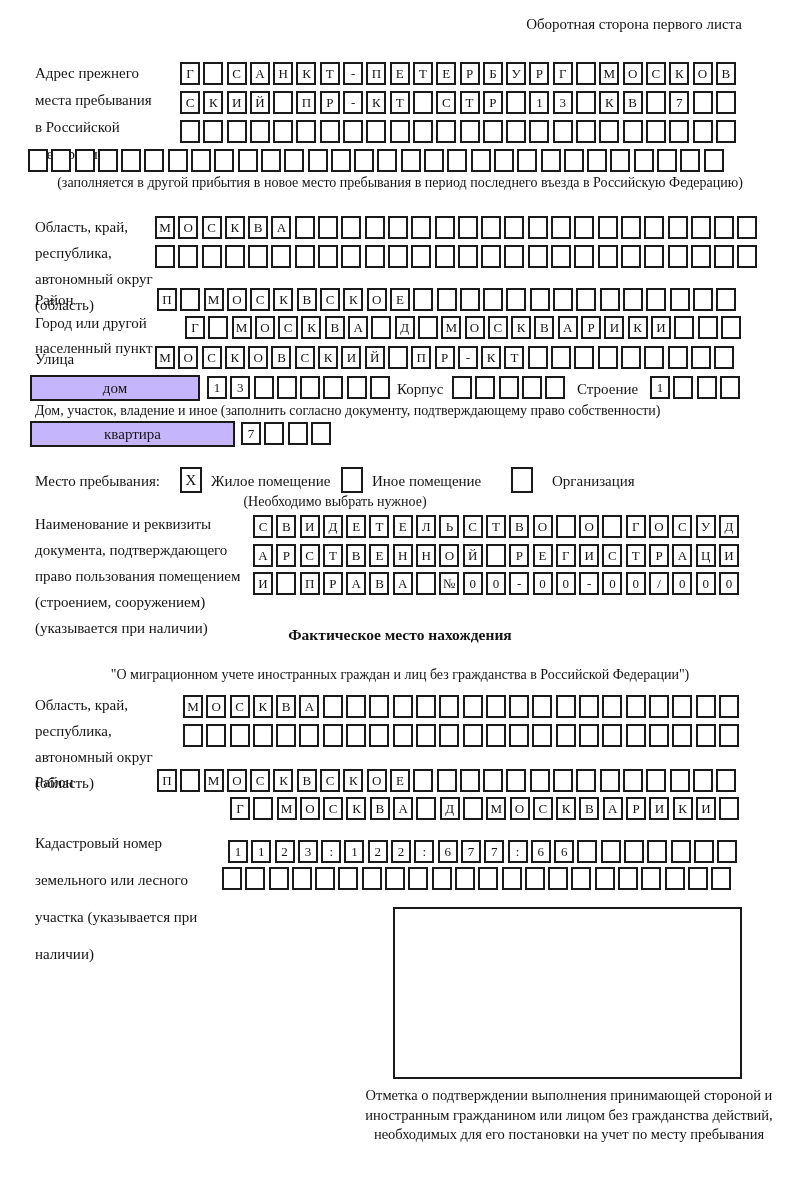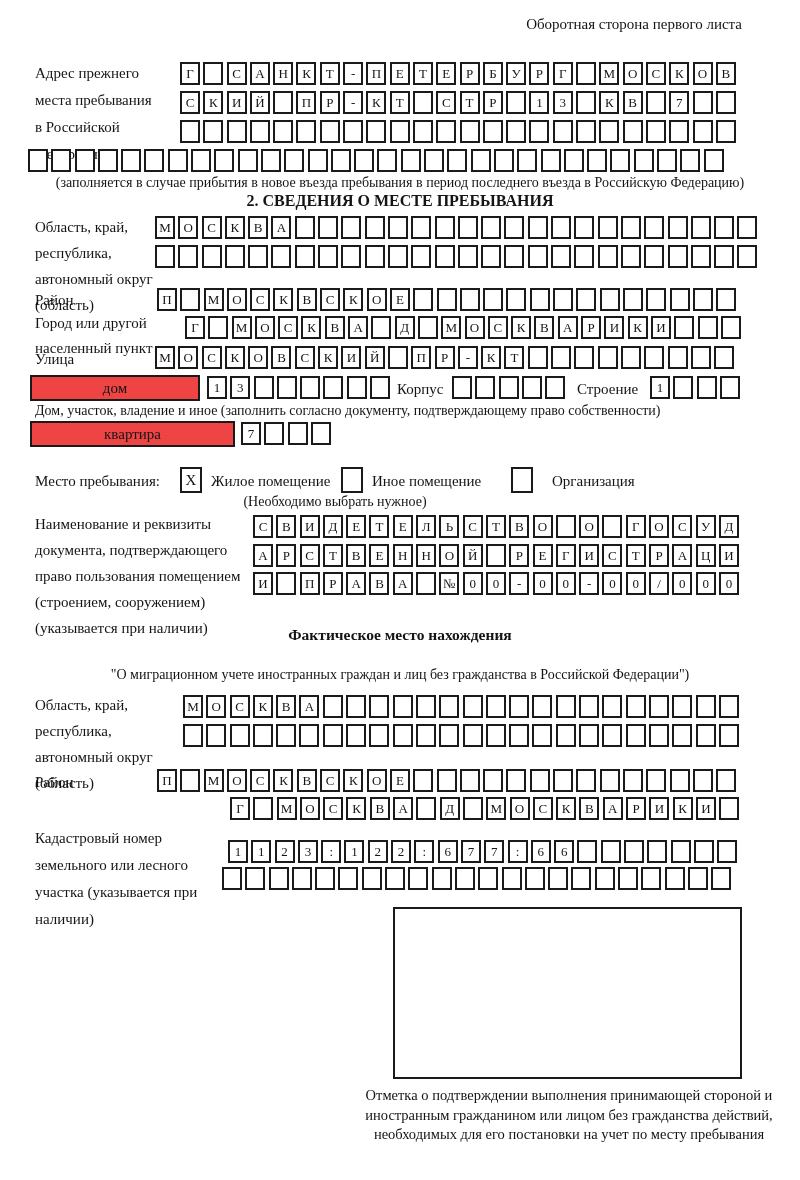--- a/index.html
+++ b/index.html
@@ -16,21 +16,21 @@
     display:flex;align-items:center;justify-content:center;
     font-size:13px;line-height:1;
   }
   .label{position:absolute;font-size:15px;line-height:26px;}
   .label.tight{line-height:25px;}
   .caption{position:absolute;font-size:14px;}
   .center{text-align:center;}
   .h-bold{position:absolute;font-weight:bold;font-size:16px;width:100%;text-align:center;}
   .widebox{
     position:absolute;box-sizing:border-box;border:2px solid #1a1a1a;height:26px;
-    display:flex;align-items:center;justify-content:center;font-size:15px;background:#ef4444;text-align:center;
+    display:flex;align-items:center;justify-content:center;font-size:15px;background:#c4b5fd;text-align:center;
   }
   .checkbox{
     position:absolute;box-sizing:border-box;width:22px;height:26px;border:2px solid #1a1a1a;
     display:flex;align-items:center;justify-content:center;font-size:15px;background:#fff;
   }
   .inlinelabel{position:absolute;font-size:15px;line-height:26px;}
   .stampbox{position:absolute;box-sizing:border-box;border:2px solid #1a1a1a;background:#fff;}
 </style>
 </head>
 <body>
@@ -143,23 +143,22 @@
       <span class="cell"></span>
       <span class="cell"></span>
       <span class="cell"></span>
       <span class="cell"></span>
       <span class="cell"></span>
       <span class="cell"></span>
       <span class="cell"></span>
       <span class="cell"></span>
       <span class="cell"></span>
     </div>
-  <div class="caption center" style="left:0;top:175px;width:800px;">(заполняется в случае прибытия в новое въезда пребывания в период последнего въезда в Российскую Федерацию)</div>
-
-  <div class="h-bold" style="top:192px;">2. СВЕДЕНИЯ О МЕСТЕ ПРЕБЫВАНИЯ</div>
+  <div class="caption center" style="left:0;top:175px;width:800px;">(заполняется в другой прибытия в новое место пребывания в период последнего въезда в Российскую Федерацию)</div>
+
 
   <div class="label" style="left:35px;top:214px;width:125px;">Область, край, республика, автономный округ (область)</div>
   <div class="cellrow" style="left:155px;top:216px;">
       <span class="cell">М</span>
       <span class="cell">О</span>
       <span class="cell">С</span>
       <span class="cell">К</span>
       <span class="cell">В</span>
       <span class="cell">А</span>
       <span class="cell"></span>
@@ -518,21 +517,21 @@
       <span class="cell">К</span>
       <span class="cell">В</span>
       <span class="cell">А</span>
       <span class="cell">Р</span>
       <span class="cell">И</span>
       <span class="cell">К</span>
       <span class="cell">И</span>
       <span class="cell"></span>
     </div>
 
-  <div class="label" style="left:35px;top:825px;width:188px;line-height:27px;">Кадастровый номер земельного или лесного участка (указывается при наличии)</div>
+  <div class="label" style="left:35px;top:825px;width:188px;line-height:37px;">Кадастровый номер земельного или лесного участка (указывается при наличии)</div>
   <div class="cellrow" style="left:228px;top:840px;">
       <span class="cell">1</span>
       <span class="cell">1</span>
       <span class="cell">2</span>
       <span class="cell">3</span>
       <span class="cell">:</span>
       <span class="cell">1</span>
       <span class="cell">2</span>
       <span class="cell">2</span>
       <span class="cell">:</span>

